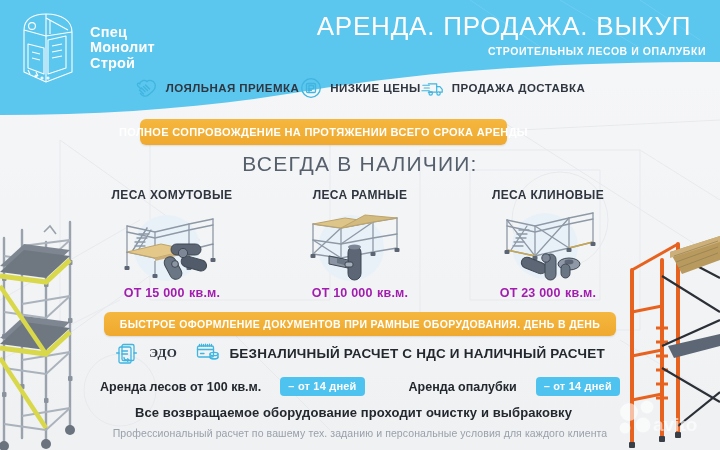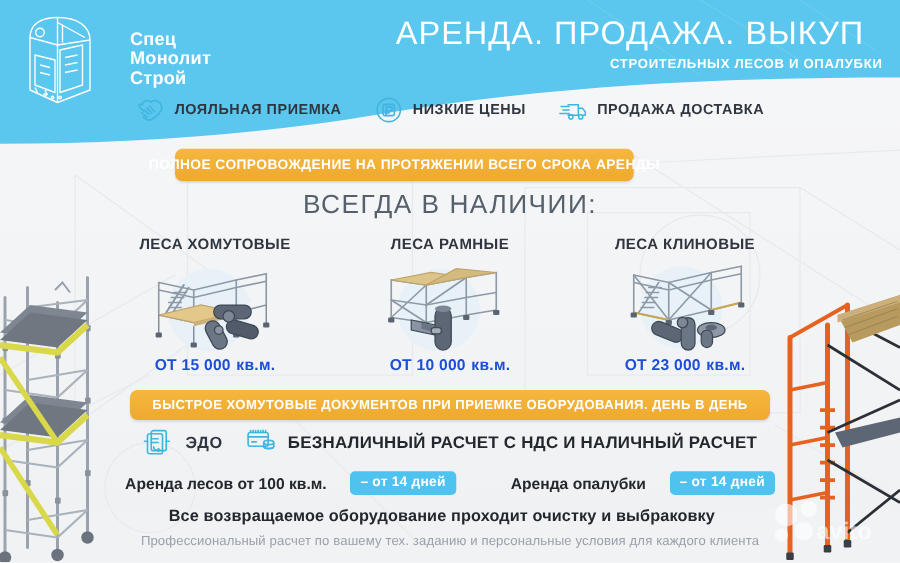--- a/index.html
+++ b/index.html
@@ -10,32 +10,32 @@
     position:relative;
   }
   .banner{position:absolute;inset:0;width:720px;height:450px;overflow:hidden;background:#f2f3f5;}
 
   
   .blueprint{position:absolute;inset:0;opacity:.55;pointer-events:none;}
 
   
   .header{position:absolute;left:0;top:0;width:720px;height:118px;overflow:hidden;}
   .header-bg{position:absolute;inset:0;}
-  .logo{position:absolute;left:16px;top:8px;width:140px;height:80px;display:flex;align-items:center;gap:24px;}
+  .logo{position:absolute;left:16px;top:8px;width:140px;height:80px;display:flex;align-items:center;gap:10px;}
   .logo-mark{width:64px;height:76px;flex:0 0 auto;}
   .logo-words{display:flex;flex-direction:column;justify-content:center;color:#ffffff;
     font-size:14.5px;font-weight:700;line-height:1.08;letter-spacing:.2px;}
   .logo-words span{display:block;white-space:nowrap;}
 
   .headline{position:absolute;left:300px;top:13px;width:408px;text-align:center;}
   .headline-main{color:#ffffff;font-size:26px;font-weight:400;letter-spacing:.8px;line-height:1;white-space:nowrap;}
   .headline-sub{color:#ffffff;font-size:10.5px;font-weight:700;letter-spacing:.55px;margin-top:6px;white-space:nowrap;text-align:right;padding-right:2px;}
 
   
-  .benefits{position:absolute;left:0;top:76px;width:720px;display:flex;justify-content:center;align-items:center;gap:26px;}
+  .benefits{position:absolute;left:0;top:76px;width:720px;display:flex;justify-content:center;align-items:center;}
   .benefit{display:flex;align-items:center;gap:7px;}
   .benefit-ico{width:24px;height:24px;flex:0 0 auto;display:block;}
   .benefit-label{font-size:11.5px;font-weight:700;color:#2f3640;letter-spacing:.45px;white-space:nowrap;}
 
   
   .pill{position:absolute;border-radius:6px;display:flex;align-items:center;justify-content:center;
         background:linear-gradient(180deg,#f5b73f 0%,#efa92e 100%);
         box-shadow:0 1px 2px rgba(0,0,0,.10);}
   .pill-text{color:#ffffff;font-weight:700;letter-spacing:.35px;white-space:nowrap;}
   #pill-support{left:140px;top:119px;width:367px;height:26px;}
@@ -48,27 +48,27 @@
     font-size:21px;font-weight:400;color:#56606d;letter-spacing:1.2px;}
 
   
   .products{position:absolute;left:78px;top:188px;width:564px;height:122px;display:flex;text-align:center;}
   .product{flex:1 1 0;display:flex;flex-direction:column;align-items:center;}
   .product-name{font-size:12px;font-weight:700;color:#2f3640;letter-spacing:.35px;white-space:nowrap;}
   .product-art{width:150px;height:78px;margin-top:4px;display:block;}
 
   .prices{position:absolute;left:78px;top:283px;width:564px;display:flex;}
   .price-cell{flex:1 1 0;text-align:center;}
-  .price-text{font-size:12.5px;font-weight:700;color:#1d4ed8;letter-spacing:.2px;white-space:nowrap;}
+  .price-text{font-size:12.5px;font-weight:700;color:#a21caf;letter-spacing:.2px;white-space:nowrap;}
 
   
   .payrow{position:absolute;left:0;top:341px;width:720px;display:flex;justify-content:center;align-items:center;gap:18px;}
   .pay-group{display:flex;align-items:center;gap:8px;}
   .pay-ico{width:26px;height:24px;flex:0 0 auto;display:block;}
-  .pay-edo{font-size:13px;font-weight:700;color:#2f3640;letter-spacing:.5px;}
+  .pay-edo{font-size:13px;font-weight:700;color:#2f3640;letter-spacing:.5px;font-family:Liberation Serif, serif;}
   .pay-main{font-size:13.5px;font-weight:700;color:#23282e;letter-spacing:.2px;white-space:nowrap;}
 
   
   .terms{position:absolute;left:0;top:377px;width:720px;display:flex;justify-content:center;align-items:center;gap:44px;}
   .term{display:flex;align-items:center;gap:7px;}
   .term-label{font-size:12.5px;font-weight:700;color:#23282e;white-space:nowrap;}
   .term-badge{background:#4ec3f0;color:#ffffff;font-size:11px;font-weight:700;
     padding:3px 8px 4px;border-radius:4px;white-space:nowrap;letter-spacing:.2px;margin-left:12px;}
 
   
@@ -340,21 +340,21 @@
       <span class="price-text">ОТ 10 000</span>
       <span class="price-text unit">кв.м.</span>
     </div>
     <div class="price-cell">
       <span class="price-text">ОТ 23 000</span>
       <span class="price-text unit">кв.м.</span>
     </div>
   </div>
 
   <div class="pill" id="pill-docs">
-    <span class="pill-text">БЫСТРОЕ ХОМУТОВЫЕ ДОКУМЕНТОВ ПРИ ПРИЕМКЕ ОБОРУДОВАНИЯ. ДЕНЬ В ДЕНЬ</span>
+    <span class="pill-text">БЫСТРОЕ ОФОРМЛЕНИЕ ДОКУМЕНТОВ ПРИ РАМНЫЕ ОБОРУДОВАНИЯ. ДЕНЬ В ДЕНЬ</span>
   </div>
 
   <div class="payrow">
     <div class="pay-group">
       <svg class="pay-ico" viewBox="0 0 26 24">
         <g fill="none" stroke="#3fb5e0" stroke-width="1.3" stroke-linecap="round" stroke-linejoin="round">
           <rect x="7" y="3.5" width="12" height="16" rx="1.6"></rect>
           <rect x="4" y="6" width="12" height="16" rx="1.6"></rect>
           <path d="M7 10 L12.5 10"></path>
             <path d="M7 13 L12.5 13"></path>

